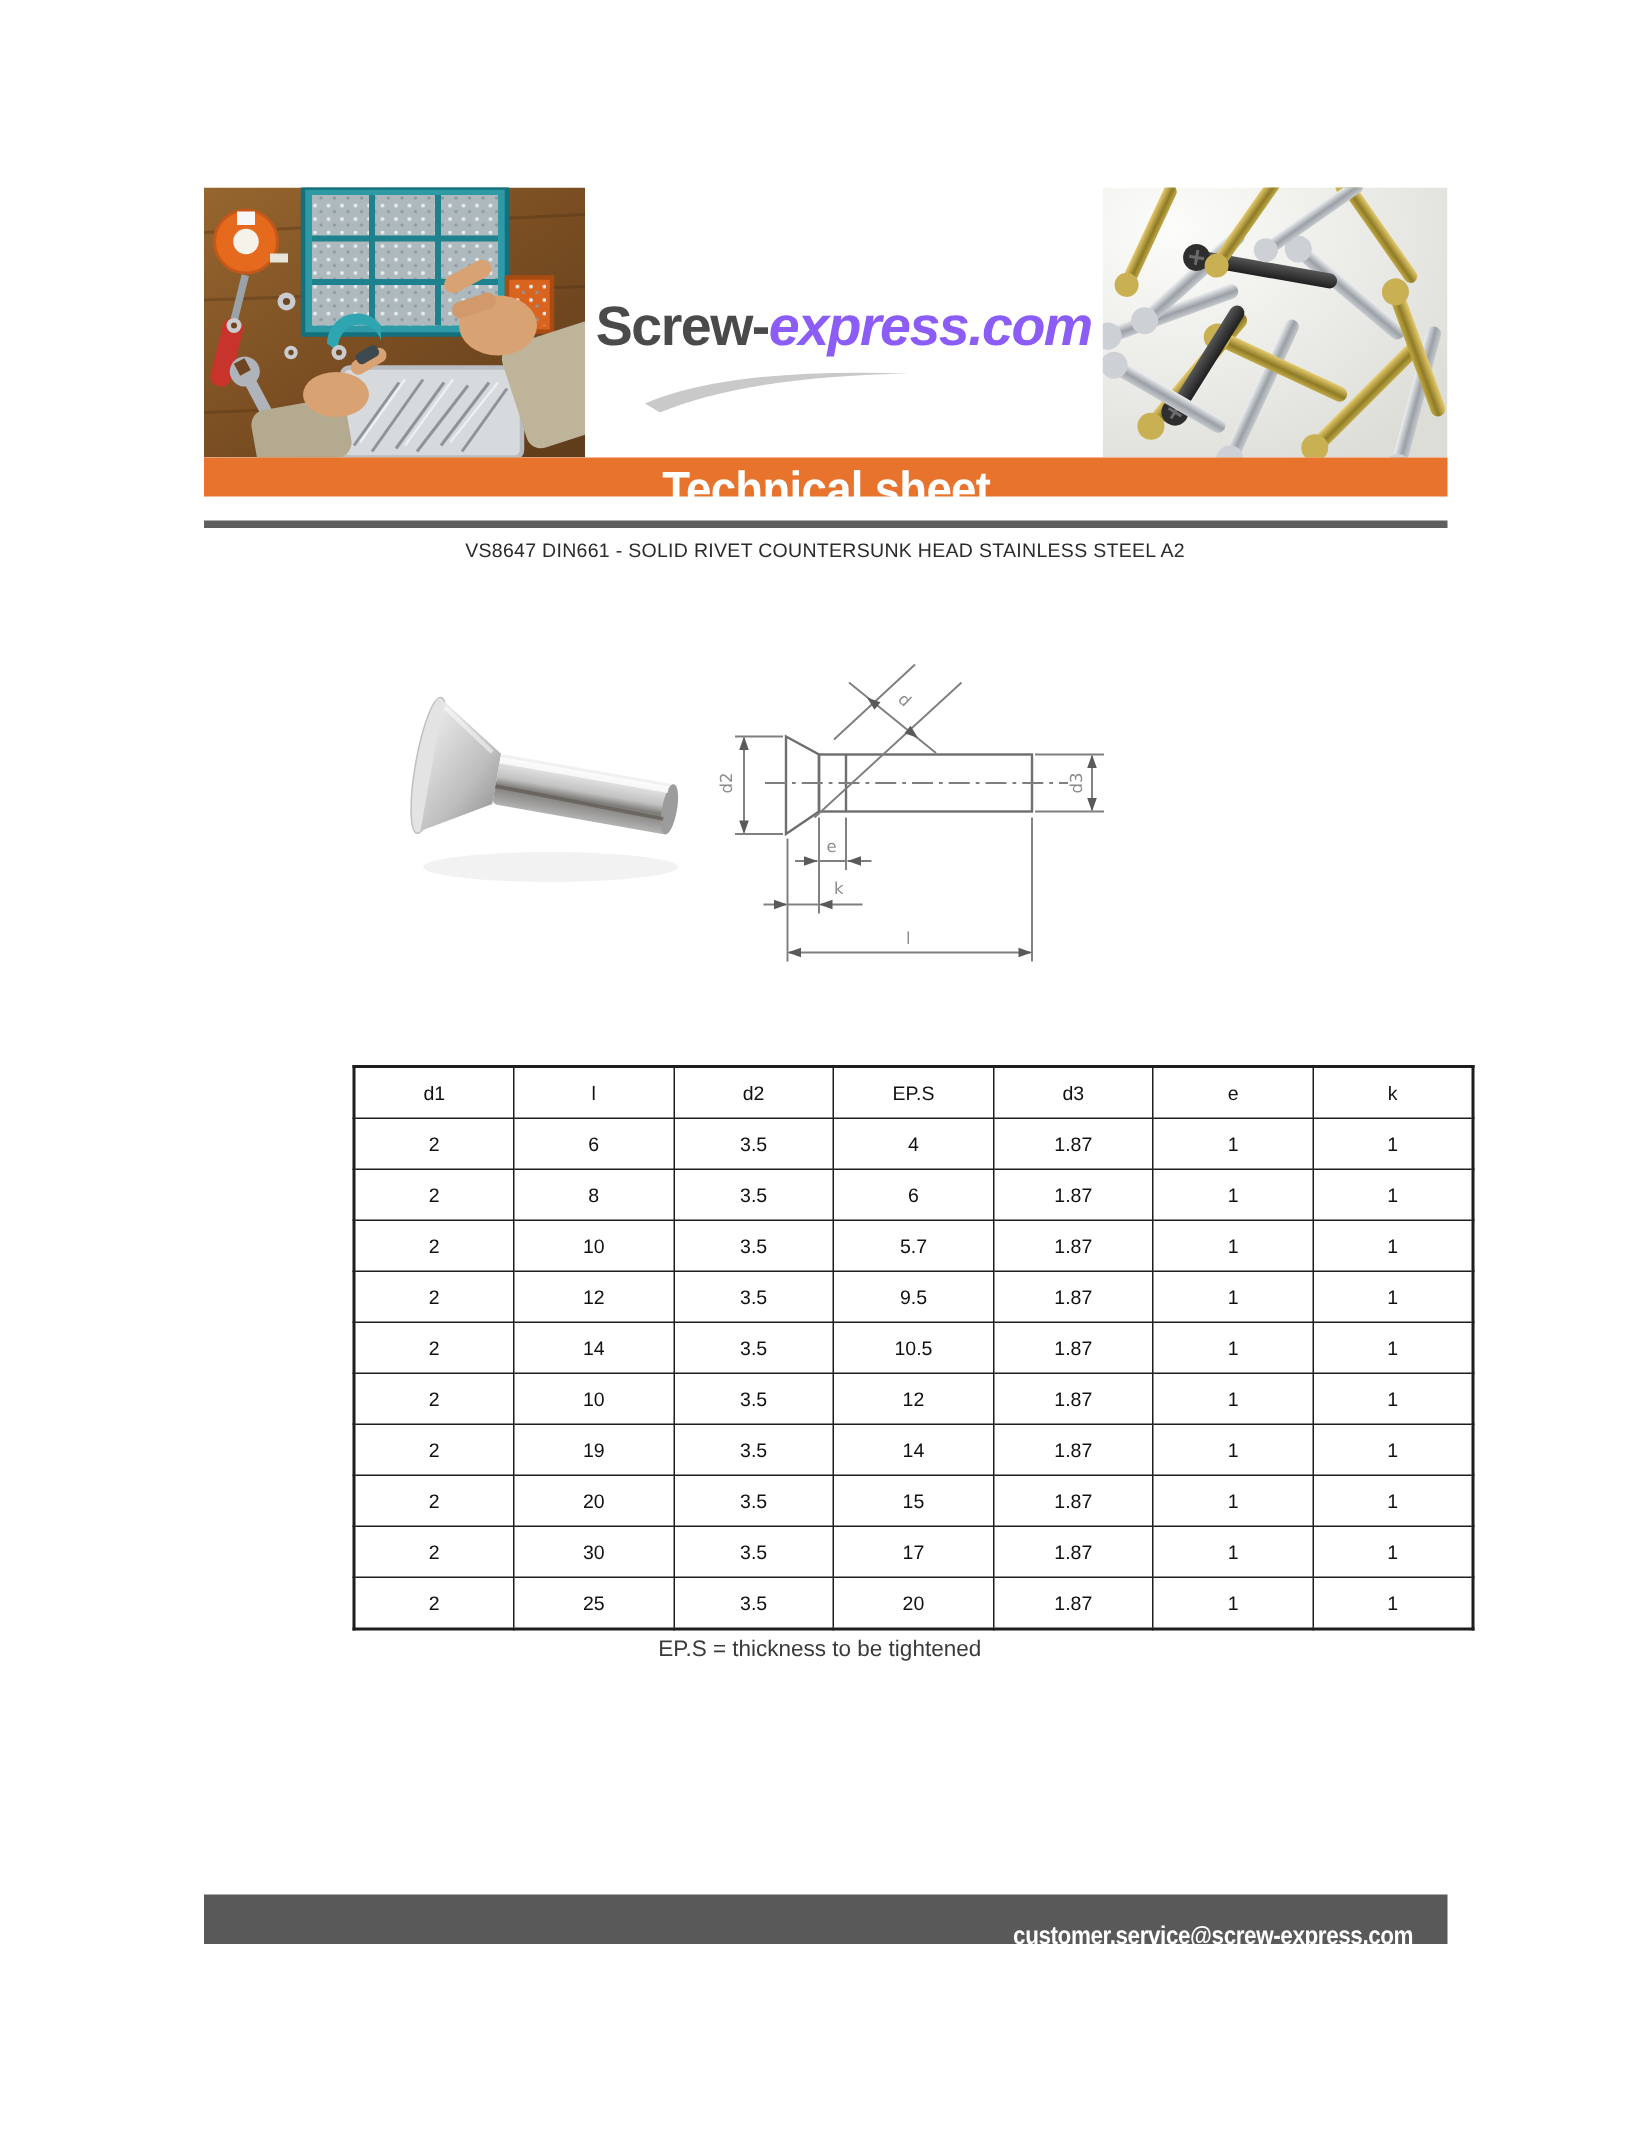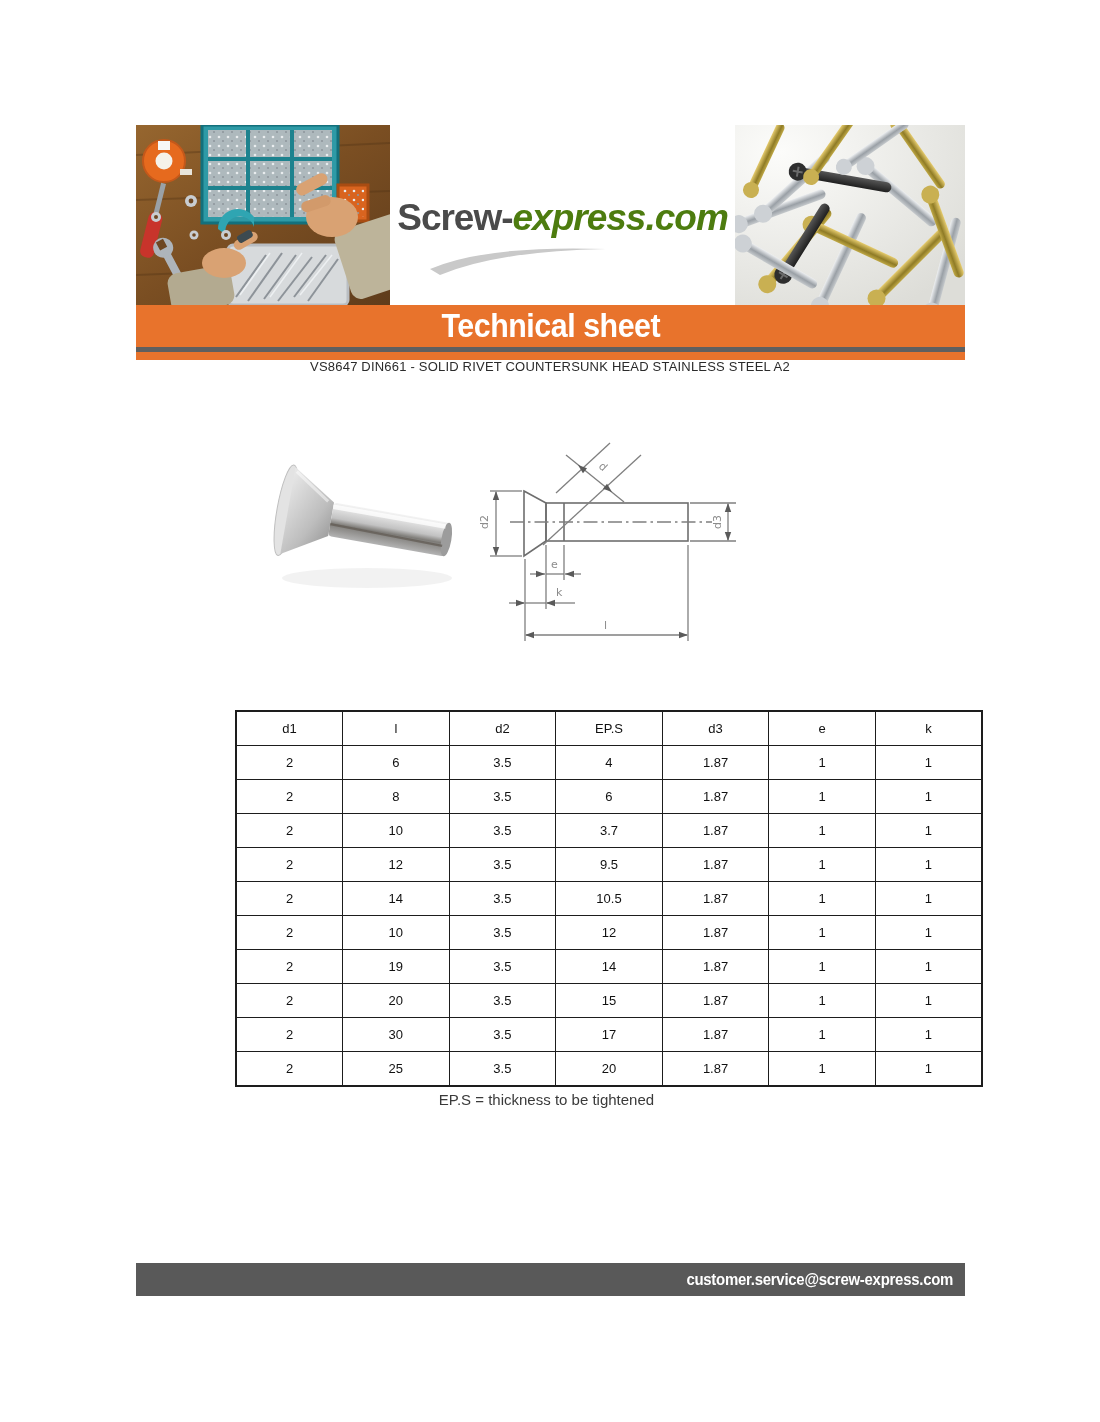--- a/index.html
+++ b/index.html
@@ -6,25 +6,25 @@
   .page{position:relative;width:1100px;height:1422px;background:#ffffff;overflow:hidden;
         font-family:"Liberation Sans",sans-serif;}
 
   
   .banner{position:absolute;left:136px;top:125px;width:829px;height:180px;display:flex;}
   .banner svg{display:block;flex:0 0 auto;}
   .logo-area{flex:1 1 auto;background:#ffffff;position:relative;}
   .logo-text{position:absolute;left:50%;top:72px;transform:translateX(-50%);
              white-space:nowrap;font-size:37px;letter-spacing:-1px;}
   .logo-prefix{color:#4A4A4A;font-weight:700;}
-  .logo-suffix{color:#4d7c0f;font-weight:600;font-style:italic;}
+  .logo-suffix{color:#8b5cf6;font-weight:600;font-style:italic;}
   .swoosh{position:absolute;left:38px;top:118px;}
 
   
-  .title-bar{position:absolute;left:136px;top:305px;width:829px;height:55px;background:#E8732C;
+  .title-bar{position:absolute;left:136px;top:305px;width:829px;height:26px;background:#E8732C;
              text-align:center;line-height:42px;}
   .title-bar .cond{display:inline-block;transform:scaleX(.92);transform-origin:center;
                    color:#ffffff;font-weight:700;font-size:33px;letter-spacing:-.5px;}
   .rule{position:absolute;left:136px;top:347px;width:829px;height:5px;background:#5F5F5F;}
 
   .subtitle{position:absolute;left:0;top:359px;width:1100px;text-align:center;
             font-size:13px;color:#2B2B2B;letter-spacing:.2px;}
 
   .rivet-photo{position:absolute;left:262px;top:458px;}
   .drawing{position:absolute;left:478px;top:433px;}
@@ -33,21 +33,21 @@
   
   .spec-table{position:absolute;left:235px;top:710px;width:748px;border-collapse:collapse;
               font-size:13px;color:#111;table-layout:fixed;border:2px solid #1d1d1d;}
   .spec-table th,.spec-table td{border:1px solid #1d1d1d;text-align:center;height:33px;
               font-weight:400;padding:0;}
   .footnote{position:absolute;left:235px;top:1091px;width:623px;text-align:center;
             font-size:15px;color:#3A3A3A;}
 
   
   .footer-bar{position:absolute;left:136px;top:1263px;width:829px;height:33px;background:#595959;
-              text-align:right;line-height:33px;padding:0;box-sizing:border-box;}
+              text-align:right;line-height:33px;padding:11px;box-sizing:border-box;}
   .footer-bar .cond{display:inline-block;transform:scaleX(.88);transform-origin:right center;
               color:#ffffff;font-weight:700;font-size:17px;margin-right:12px;letter-spacing:-.3px;}
 </style>
 </head>
 <body>
 
 <div class="page">
 
   <div class="banner">
 
@@ -380,21 +380,21 @@
           <td>3.5</td>
           <td>6</td>
           <td>1.87</td>
           <td>1</td>
           <td>1</td>
         </tr>
         <tr>
           <td>2</td>
           <td>10</td>
           <td>3.5</td>
-          <td>3.7</td>
+          <td>5.7</td>
           <td>1.87</td>
           <td>1</td>
           <td>1</td>
         </tr>
         <tr>
           <td>2</td>
           <td>12</td>
           <td>3.5</td>
           <td>9.5</td>
           <td>1.87</td>

